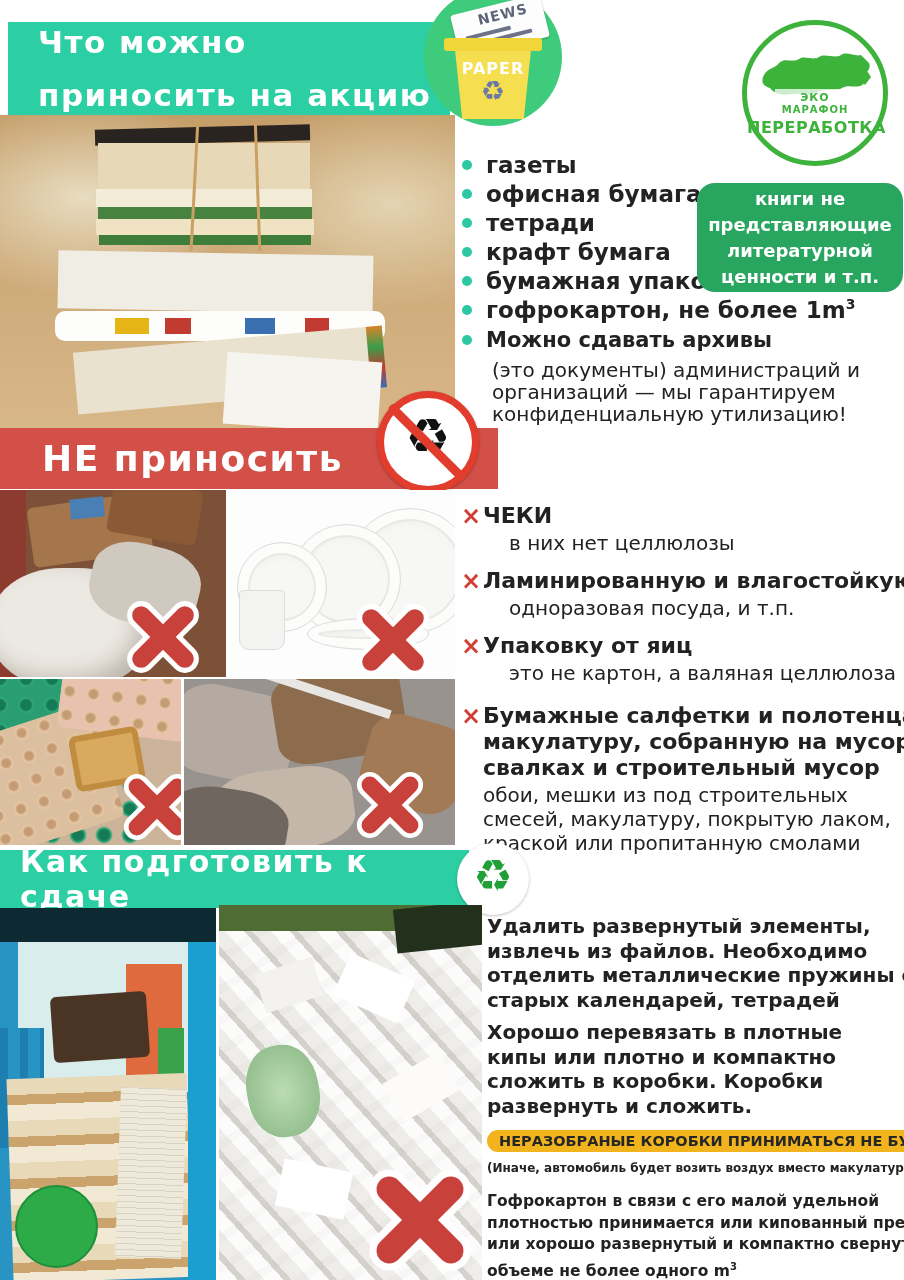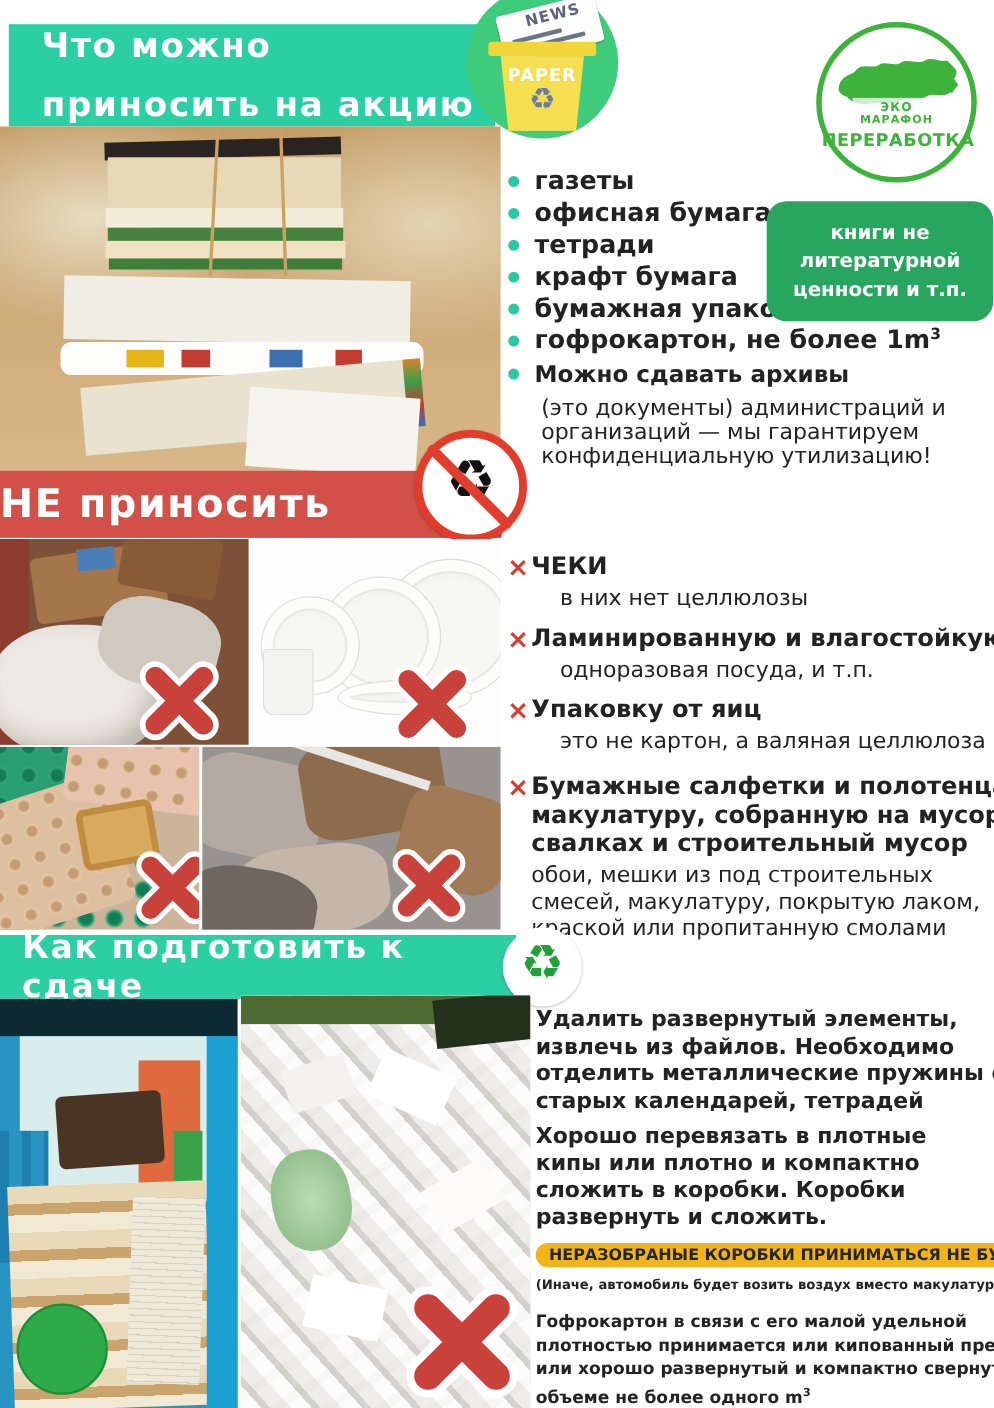--- a/index.html
+++ b/index.html
@@ -7,21 +7,21 @@
           font-family:"DejaVu Sans",sans-serif;color:#222;}
   .abs{position:absolute;}
   .l{position:absolute;}
 
   
   .banner{position:absolute;display:flex;flex-direction:column;justify-content:center;
           color:#fff;font-weight:bold;letter-spacing:1.5px;gap:10px;}
   .banner-teal{background:#2CCFA3;}
   .banner-red{background:#D25048;}
   .title-banner{left:8px;top:22px;width:412px;height:93px;padding-left:30px;font-size:31px;line-height:43px;}
-  .red-banner{left:0;top:428px;width:456px;height:61px;font-size:36px;}
+  .red-banner{left:0;top:428px;width:456px;height:61px;padding-left:42px;font-size:36px;}
   .prepare-banner{left:0;top:850px;width:449px;height:58px;padding-left:20px;font-size:30px;}
 
   
   .bin-circle{left:424px;top:-12px;width:138px;height:138px;border-radius:50%;background:#3ECB7C;}
   .news-paper{left:30px;top:16px;width:92px;height:44px;background:#fdfdfd;border-radius:3px;
               transform:rotate(-14deg);box-shadow:0 1px 2px rgba(0,0,0,.25);}
   .news-label{left:26px;top:3px;font-size:14px;font-weight:bold;color:#5b6478;letter-spacing:1px;}
   .news-line{background:#6b7488;height:4px;border-radius:1px;}
   .bin-lid{left:20px;top:50px;width:98px;height:13px;background:#f0d639;border-radius:3px;}
   .bin-body{left:25px;top:63px;width:88px;height:68px;background:#f5de4f;
@@ -194,20 +194,21 @@
       </div>
     <div class="arch-note">
       <div>(это документы) администраций и</div>
       <div>организаций — мы гарантируем</div>
       <div>конфиденциальную утилизацию!</div>
     </div>
   </div>
 
   <div class="abs books-badge">
     <div>книги не</div>
+    <div>представляющие</div>
     <div>литературной</div>
     <div>ценности и т.п.</div>
   </div>
 
   <div class="banner banner-red red-banner">
     <div>НЕ приносить</div>
   </div>
   <div class="abs no-recycle">
     <div class="glyph">♻</div>
     <div class="slash"></div>

